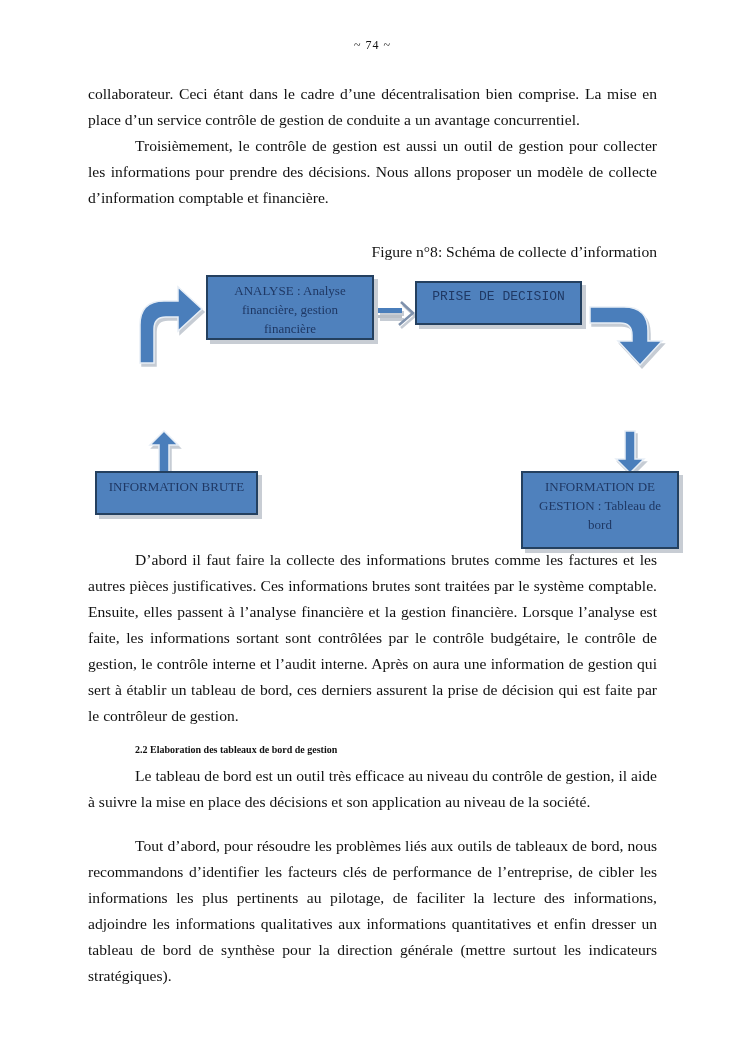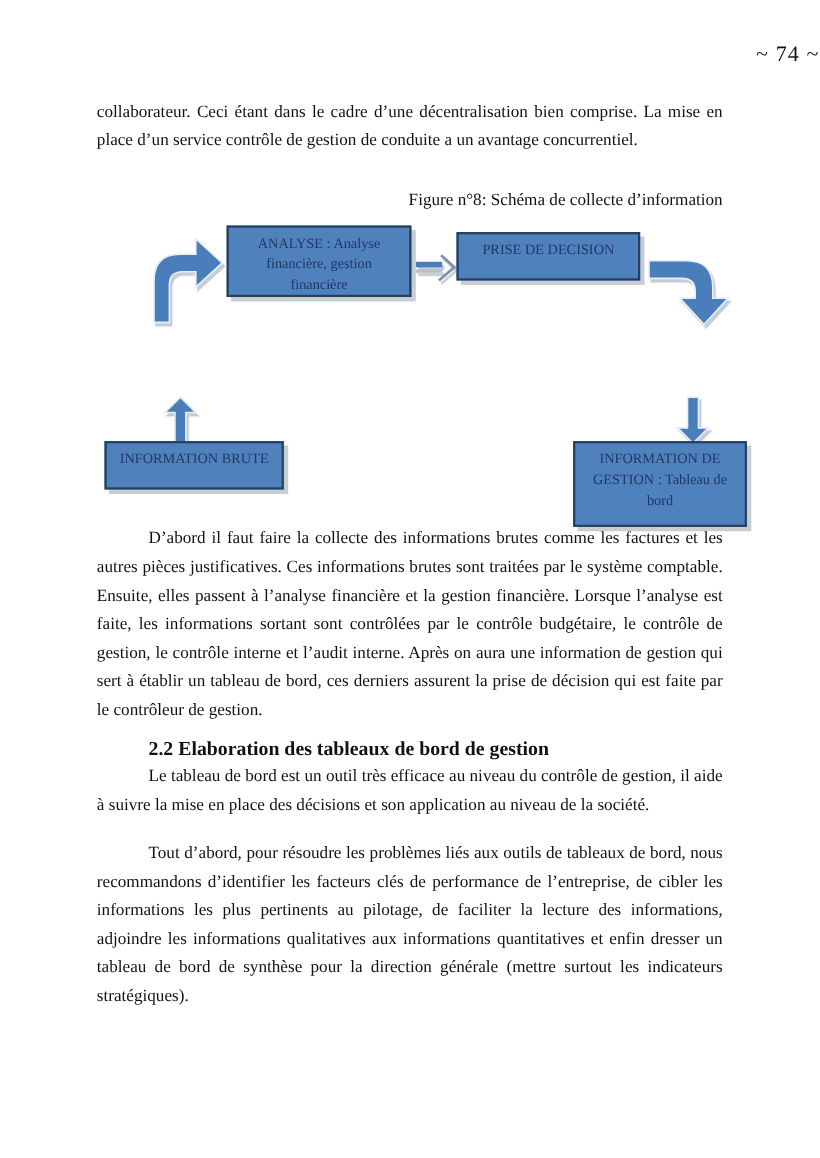--- a/index.html
+++ b/index.html
@@ -6,39 +6,39 @@
   .page{
     position:relative;
     width:745px;height:1053px;
     background:#ffffff;
     font-family:"Liberation Serif", serif;
     color:#111111;
     overflow:hidden;
   }
   .page-number{
     margin:38px 0 0 0;
-    text-align:right;
-    font-size:20px;
+    text-align:center;
+    font-size:12px;
     letter-spacing:1px;
   }
   .body-text{
     margin:0 88px;
     width:569px;
     font-size:15.6px;
     line-height:26px;
     text-align:justify;
   }
   .p1{margin-top:28px;}
   .indent{text-indent:47px;}
   .caption{margin-top:28px;text-align:right;}
   .p3{margin-top:6px;}
   .heading{
     margin:8px 88px 0 135px;
     width:522px;
-    font-size:18px;
+    font-size:10px;
     line-height:26px;
     font-weight:bold;
   }
   .p5{margin-top:18px;}
 
   
   .diagram{
     position:relative;
     margin-top:8px;
     width:745px;height:268px;
@@ -61,20 +61,21 @@
 </style>
 </head>
 <body>
 
 <div class="page">
 
   <div class="page-number">~ 74 ~</div>
 
   <p class="body-text p1">collaborateur. Ceci étant dans le cadre d’une décentralisation bien comprise. La mise en place d’un service contrôle de gestion de conduite a un avantage concurrentiel.</p>
 
+  <p class="body-text indent">Troisièmement, le contrôle de gestion est aussi un outil de gestion pour collecter  les informations pour prendre des décisions. Nous allons proposer un modèle de collecte d’information comptable et financière.</p>
 
   <p class="body-text caption">Figure n°8: Schéma de collecte d’information</p>
 
   <div class="diagram">
 
     <svg class="arrow-svg" style="left:126px;top:8px;" width="80" height="84" viewBox="0 0 80 84">
       <path class="arrow-fill" d="M14,82 L14,44 Q14,20 38,20 L52,20 L52,6 L76,28 L52,50 L52,36 L40,36 Q28,36 28,48 L28,82 Z"></path>
     </svg>
 
     <div class="dbox" style="left:206px;top:2px;width:168px;height:65px;">
@@ -82,21 +83,21 @@
 financière, gestion
 financière</span>
     </div>
 
     <svg class="arrow-svg" style="left:378px;top:26px;" width="38" height="28" viewBox="0 0 38 28">
       <rect x="0" y="16" width="24" height="3" fill="#b9bfc7"></rect>
       <rect x="0" y="9" width="24" height="5" fill="#4a7ebb"></rect>
       <path d="M23,3 L35,14 L21,26" fill="none" stroke="#7f92ad" stroke-width="2.5"></path>
     </svg>
 
-    <div class="dbox" style="left:415px;top:8px;width:167px;height:44px;">
+    <div class="dbox" style="left:415px;top:8px;width:167px;height:44px;font-family:Liberation Mono, monospace;">
       <span>PRISE DE DECISION</span>
     </div>
 
     <svg class="arrow-svg" style="left:588px;top:22px;" width="78" height="74" viewBox="0 0 78 74">
       <path class="arrow-fill" d="M2,12 L36,12 Q60,12 60,36 L60,46 L74,46 L52,70 L30,46 L44,46 L44,40 Q44,28 32,28 L2,28 Z"></path>
     </svg>
 
 
 
     <svg class="arrow-svg" style="left:148px;top:156px;" width="32" height="46" viewBox="0 0 32 46">

